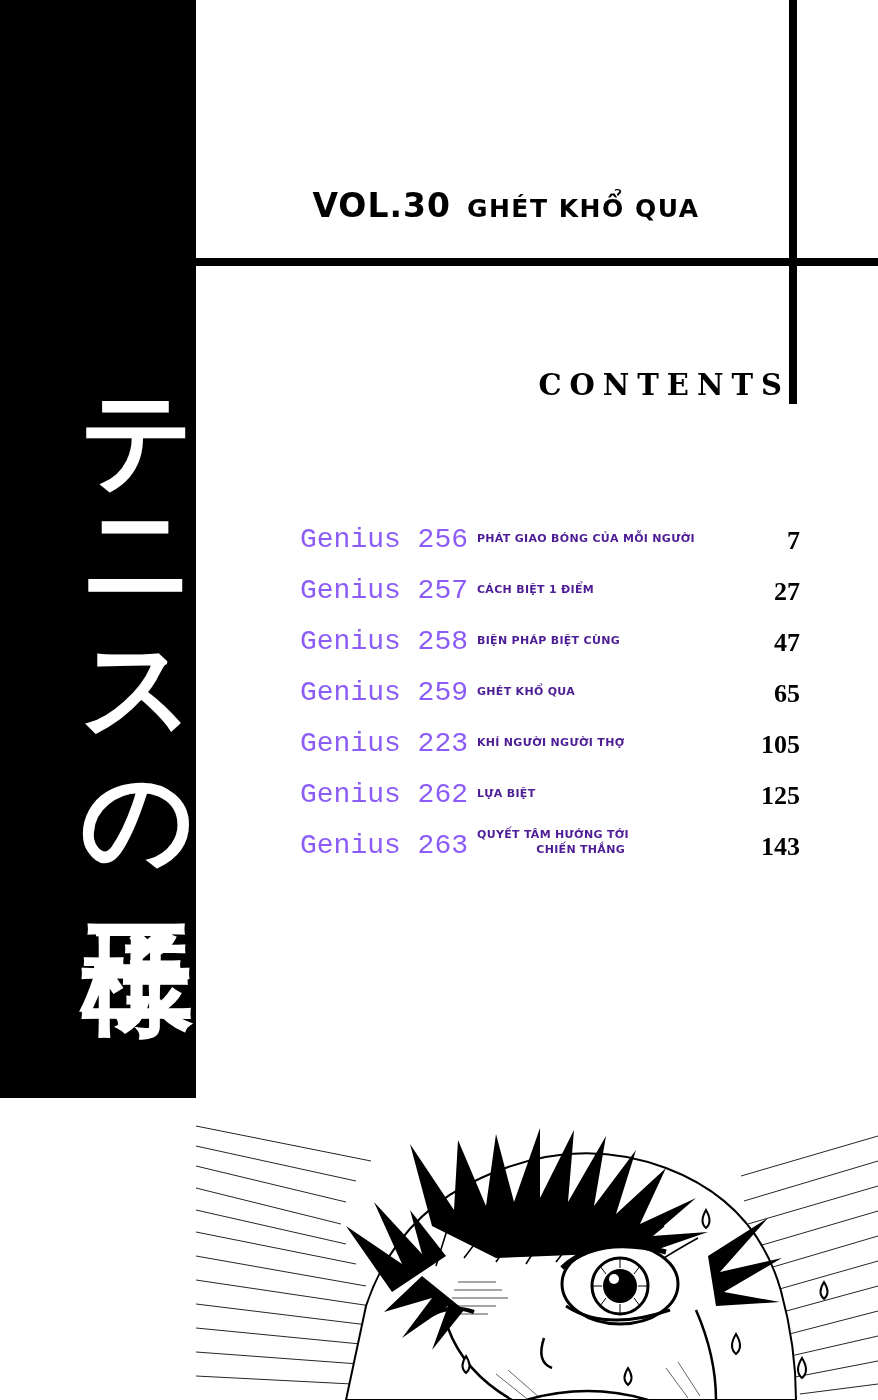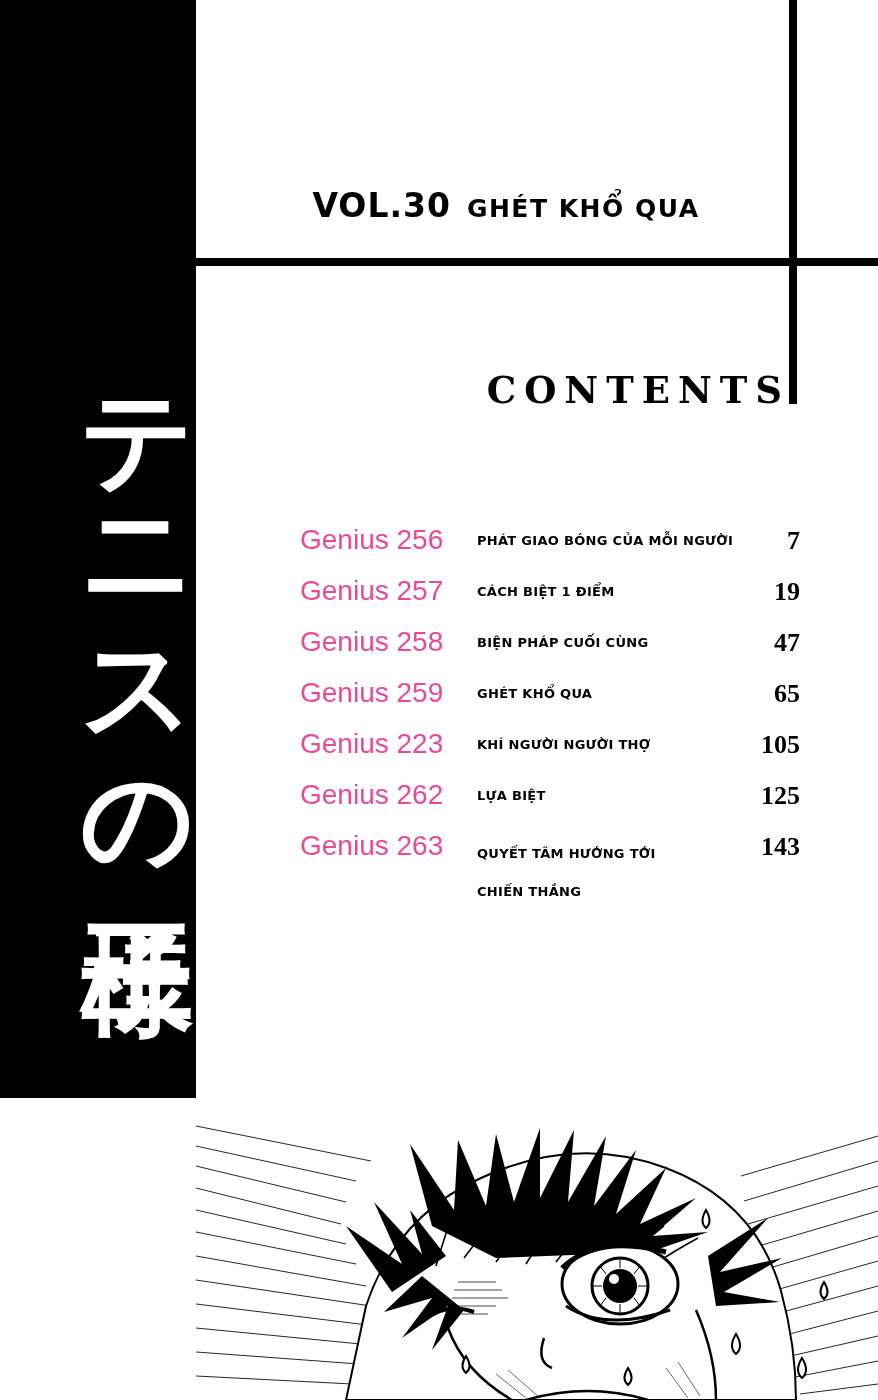--- a/index.html
+++ b/index.html
@@ -100,65 +100,65 @@
 
   
   .contents-title {
     position: absolute;
     left: 330px;
     top: 368px;
     width: 460px;
     text-align: right;
     font-family: "DejaVu Serif", serif;
     font-weight: 700;
-    font-size: 37px;
+    font-size: 29px;
     letter-spacing: 8px;
     color: #000000;
   }
 
   
   .toc {
     position: absolute;
     left: 300px;
     top: 518px;
     width: 500px;
   }
   .toc-row {
     position: relative;
     height: 51px;
   }
   .toc-genius {
     position: absolute;
     left: 0;
     top: 6px;
-    font-family: Liberation Sans, sans-serif;
+    font-family: Liberation Mono, monospace;
     font-size: 28px;
-    color: #ec4899;
+    color: #8b5cf6;
     white-space: nowrap;
   }
   .toc-title {
     position: absolute;
     left: 177px;
     top: 14px;
     font-family: "DejaVu Sans", sans-serif;
     font-weight: 700;
-    font-size: 13px;
+    font-size: 11px;
     letter-spacing: 0.3px;
-    color: #000000;
+    color: #4c1d95;
     white-space: nowrap;
     line-height: 1.35;
   }
   .toc-title.two-line {
-    top: 21px;
+    top: 4px;
     text-align: left;
   }
   .toc-title.two-line .line2 {
     display: block;
+    text-align: right;
     padding-right: 4px;
-    margin-top: 20px;
   }
   .toc-page {
     position: absolute;
     right: 0;
     top: 8px;
     width: 70px;
     text-align: right;
     font-family: "Liberation Serif", serif;
     font-weight: 700;
     font-size: 26px;
@@ -209,26 +209,26 @@
 
     <div class="toc-row">
       <span class="toc-genius">Genius 256</span>
       <span class="toc-title">PHÁT GIAO BÓNG CỦA MỖI NGƯỜI</span>
       <span class="toc-page">7</span>
     </div>
 
     <div class="toc-row">
       <span class="toc-genius">Genius 257</span>
       <span class="toc-title">CÁCH BIỆT 1 ĐIỂM</span>
-      <span class="toc-page">19</span>
+      <span class="toc-page">27</span>
     </div>
 
     <div class="toc-row">
       <span class="toc-genius">Genius 258</span>
-      <span class="toc-title">BIỆN PHÁP CUỐI CÙNG</span>
+      <span class="toc-title">BIỆN PHÁP BIỆT CÙNG</span>
       <span class="toc-page">47</span>
     </div>
 
     <div class="toc-row">
       <span class="toc-genius">Genius 259</span>
       <span class="toc-title">GHÉT KHỔ QUA</span>
       <span class="toc-page">65</span>
     </div>
 
 

